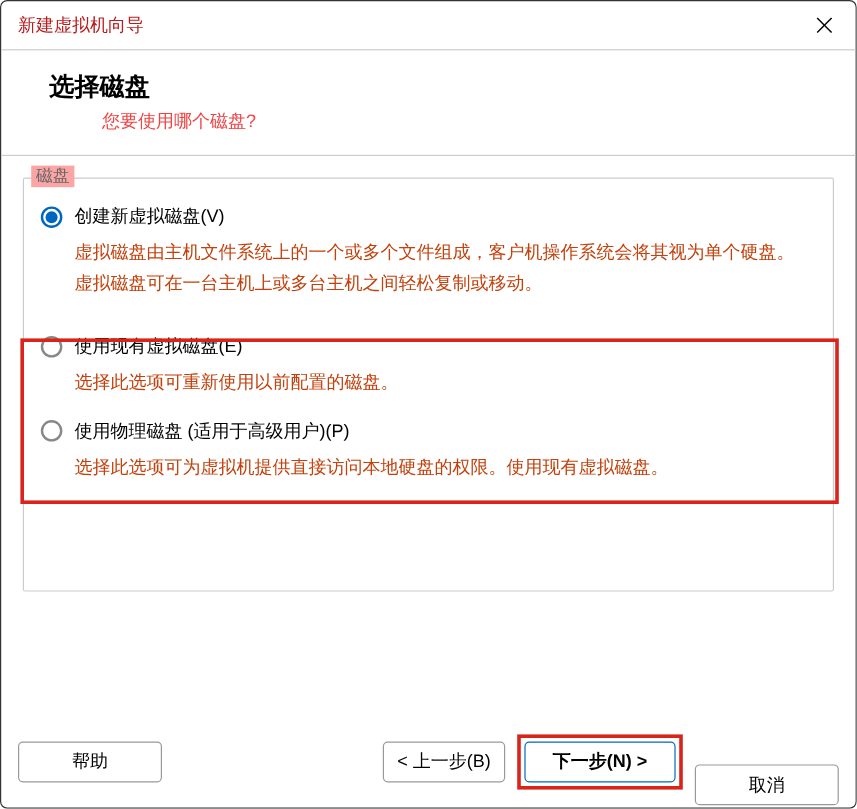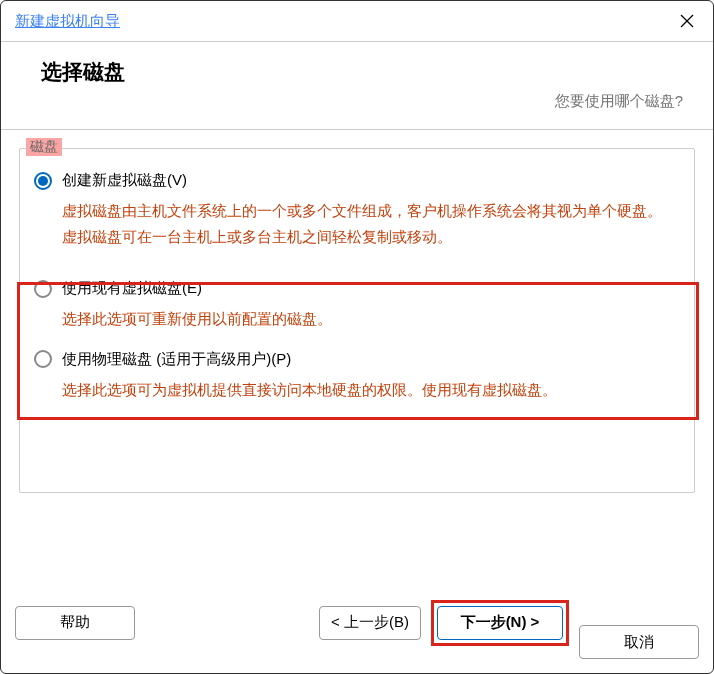--- a/index.html
+++ b/index.html
@@ -25,22 +25,21 @@
     }
     .titlebar {
       display: flex;
       align-items: center;
       justify-content: space-between;
       padding: 8px 14px;
       border-bottom: 1px solid #ccc;
       font-size: 15px;
     }
     .titlebar-title {
-      color: #3b82f6;
-      text-decoration: underline;
+      color: #b91c1c;
     }
     .close-icon {
       font-size: 18px;
       cursor: pointer;
       width: 24px;
       height: 24px;
       display: flex;
       align-items: center;
       justify-content: center;
     }
@@ -49,23 +48,22 @@
       border-bottom: 1px solid #ccc;
     }
     .header-title {
       font-size: 21px;
       font-weight: bold;
       color: #000;
       margin-bottom: 6px;
     }
     .header-subtitle {
       font-size: 15px;
-      color: #737373;
-      margin-left: 30px;
-      text-align: right;
+      color: #ef4444;
+      margin-left: 44px;
     }
     .content-area {
       flex: 1;
       padding: 18px 18px 10px 18px;
       position: relative;
     }
     .fieldset-wrapper {
       border: 1px solid #ccc;
       border-radius: 2px;
       padding: 22px 14px 16px 14px;
@@ -130,21 +128,21 @@
       margin-top: 8px;
       line-height: 1.7;
       padding-right: 6px;
     }
     .option-gap-large {
       margin-bottom: 30px;
     }
     .button-bar {
       display: flex;
       gap: 10px;
-      padding: 10px 14px 14px 14px;
+      padding: 10px 14px 2px 14px;
       align-items: center;
     }
     .btn {
       height: 34px;
       border: 1px solid #999;
       background: #fff;
       border-radius: 4px;
       font-size: 15px;
       font-family: inherit;
       cursor: pointer;

